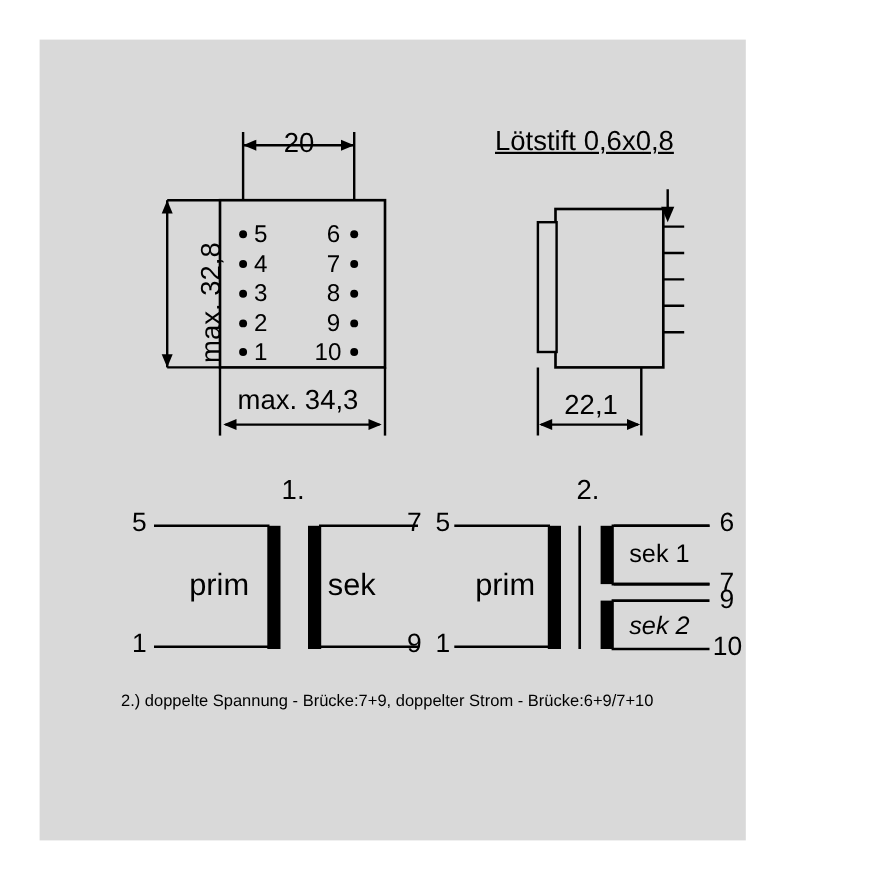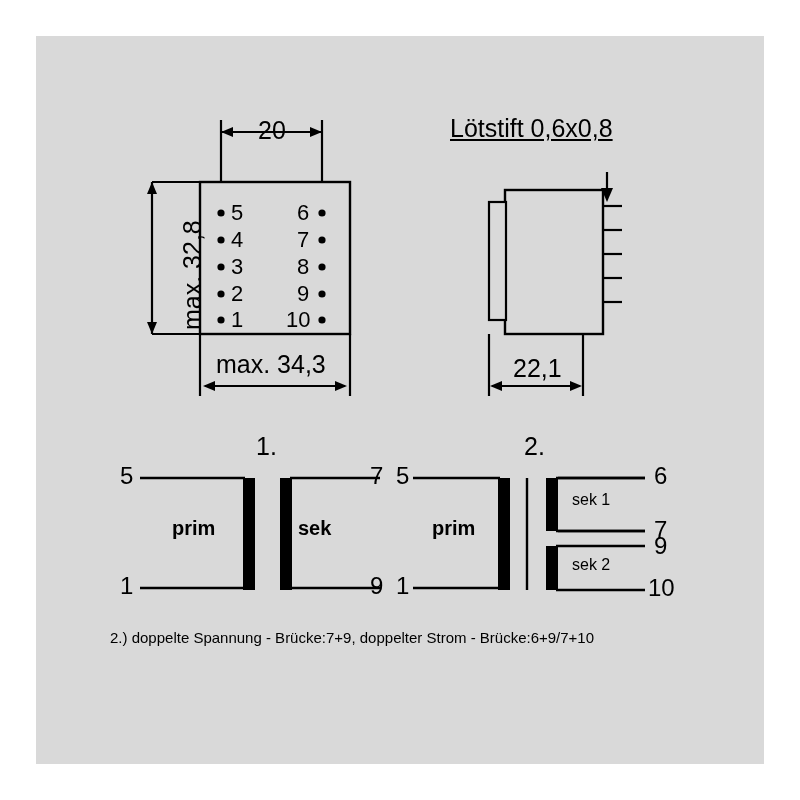--- a/index.html
+++ b/index.html
@@ -2,21 +2,21 @@
 <html><head>
 <meta charset="utf-8">
 <style>
   html, body {
     margin: 0;
     padding: 0;
     background: #ffffff;
   }
   #page {
     position: relative;
-    width: 800px;
+    width: 678px;
     height: 800px;
     background: #ffffff;
     font-family: "Liberation Sans", sans-serif;
     overflow: hidden;
   }
   #canvas {
     position: absolute;
     left: 36px;
     top: 36px;
     width: 728px;
@@ -32,24 +32,24 @@
   }
   .txt {
     position: absolute;
     color: #000000;
     font-family: "Liberation Sans", sans-serif;
     white-space: pre;
     line-height: 1;
   }
   .t-dim { font-size: 25px; }
   .t-pin { font-size: 22px; }
-  .t-lbl { font-size: 20px; font-weight: bold; }
+  .t-lbl { font-size: 28px; }
   .t-note { font-size: 15px; font-weight: normal; }
   .t-num { font-size: 24px; }
-  .t-sek { font-size: 16px; }
+  .t-sek { font-size: 23px; }
   .rot90 {
     transform-origin: 0 0;
     transform: rotate(-90deg);
   }
 </style>
 </head>
 <body>
 
 <div id="page">
 
@@ -169,21 +169,21 @@
   <div class="txt t-num" style="left:370px; top:464px;">7</div>
   <div class="txt t-num" style="left:370px; top:574px;">9</div>
   <div class="txt t-lbl" style="left:172px; top:518px;">prim</div>
   <div class="txt t-lbl" style="left:298px; top:518px;">sek</div>
 
   <div class="txt t-dim" style="left:524px; top:434px;">2.</div>
   <div class="txt t-num" style="left:396px; top:464px;">5</div>
   <div class="txt t-num" style="left:396px; top:574px;">1</div>
   <div class="txt t-lbl" style="left:432px; top:518px;">prim</div>
   <div class="txt t-sek" style="left:572px; top:492px;">sek 1</div>
-  <div class="txt t-sek" style="left:572px; top:557px;">sek 2</div>
+  <div class="txt t-sek" style="left:572px; top:557px;font-style:italic;">sek 2</div>
   <div class="txt t-num" style="left:654px; top:464px;">6</div>
   <div class="txt t-num" style="left:654px; top:518px;">7</div>
   <div class="txt t-num" style="left:654px; top:534px;">9</div>
   <div class="txt t-num" style="left:648px; top:576px;">10</div>
 
   <div class="txt t-note" style="left:110px; top:630px;">2.) doppelte Spannung - Brücke:7+9, doppelter Strom - Brücke:6+9/7+10</div>
 
 </div>
 
 </body></html>

